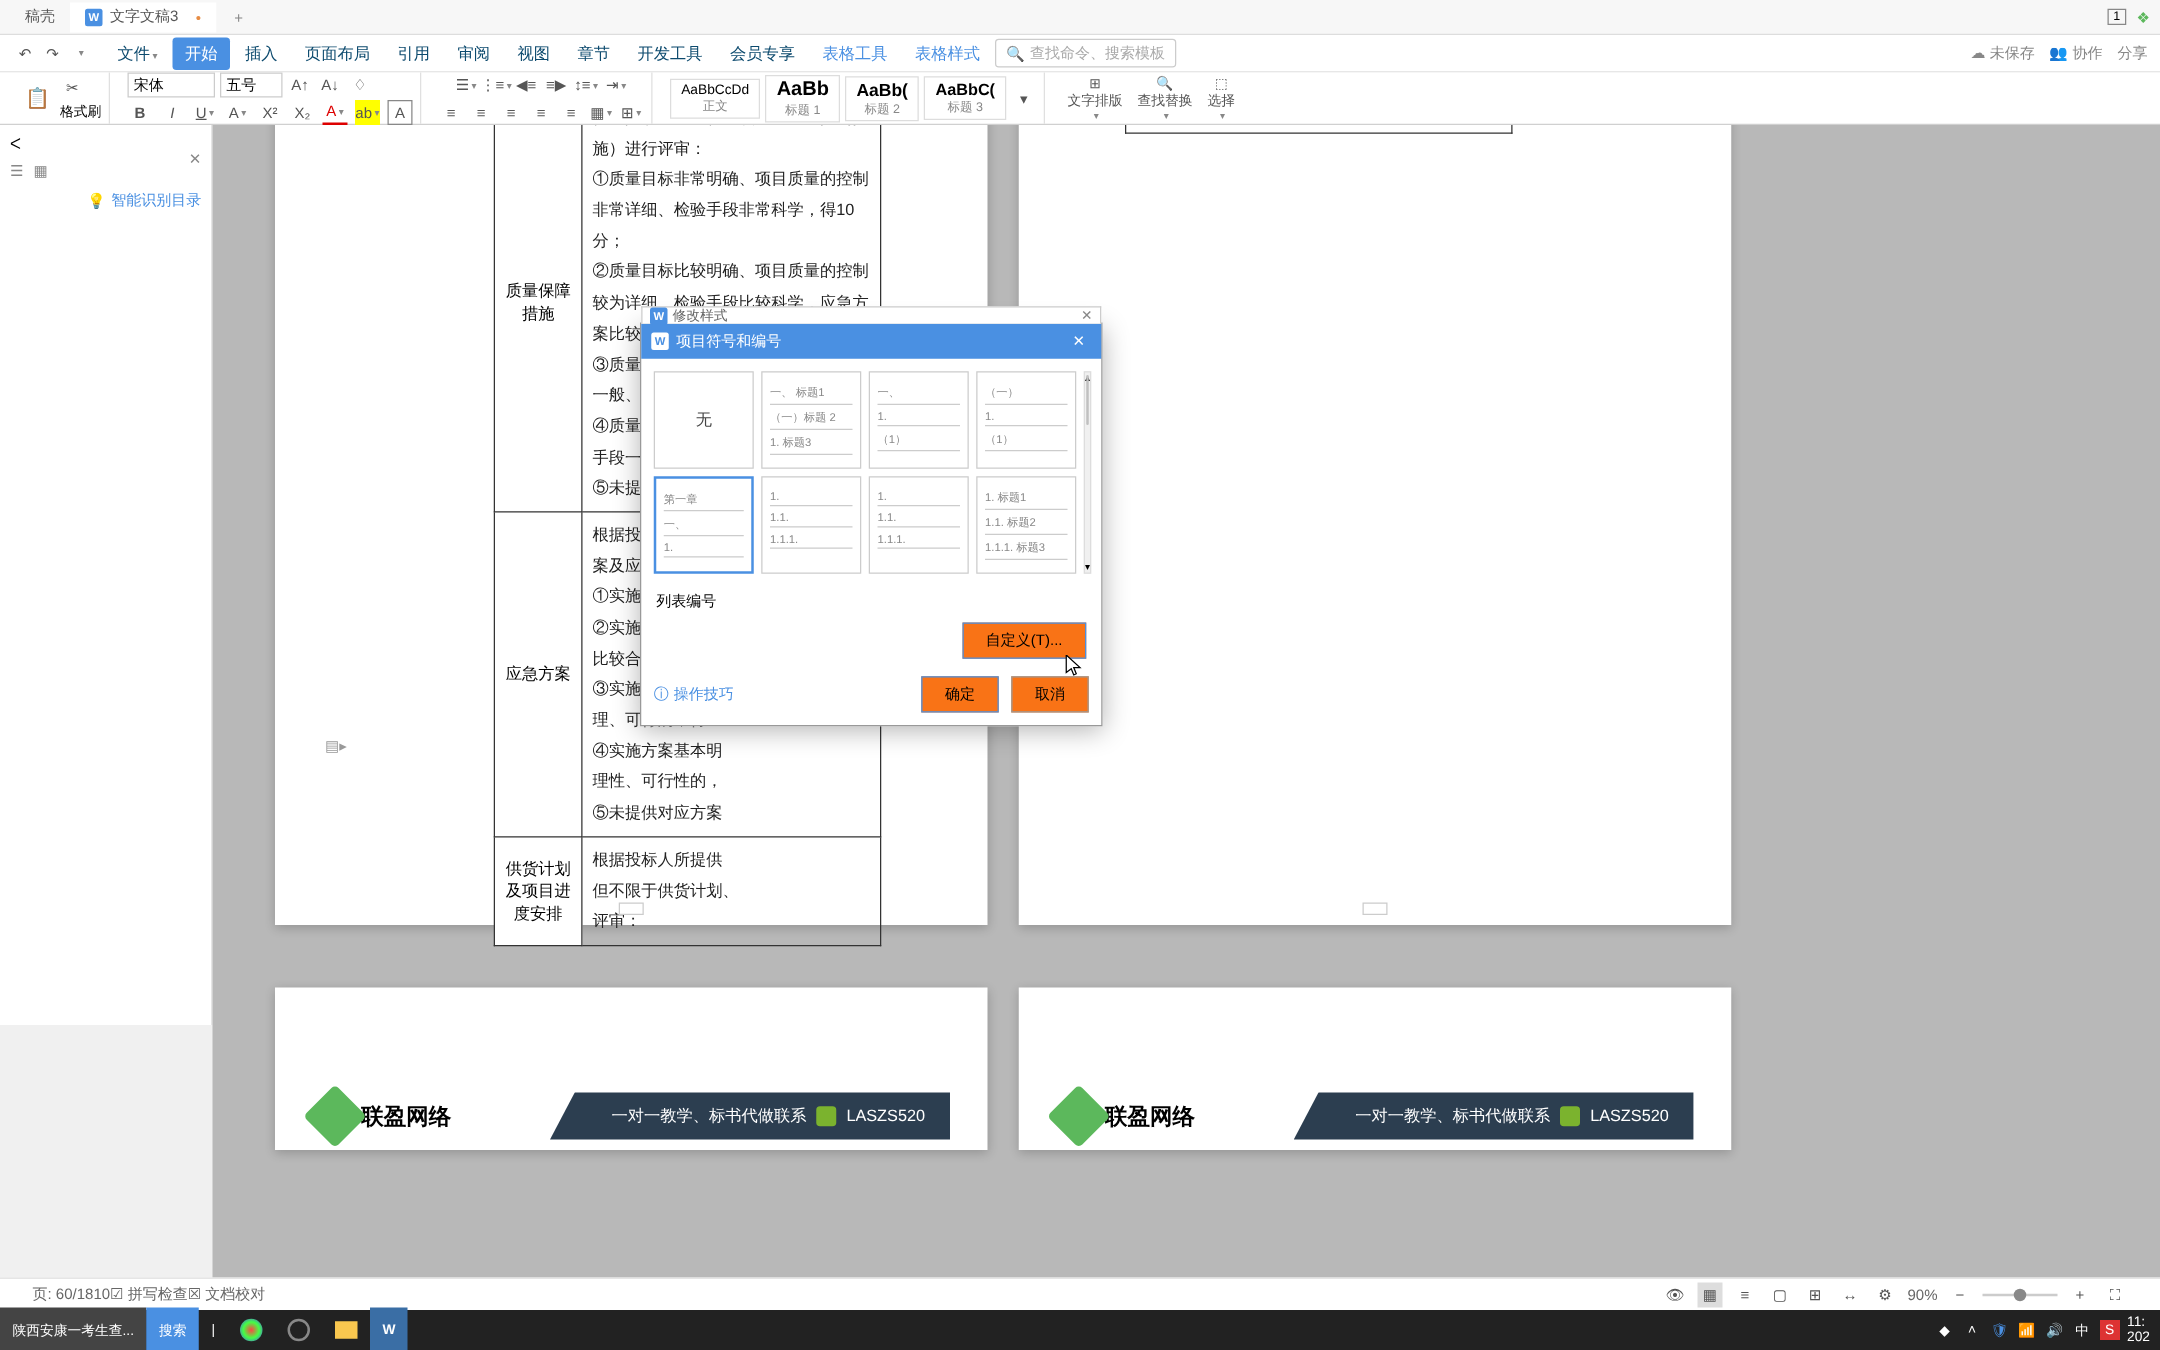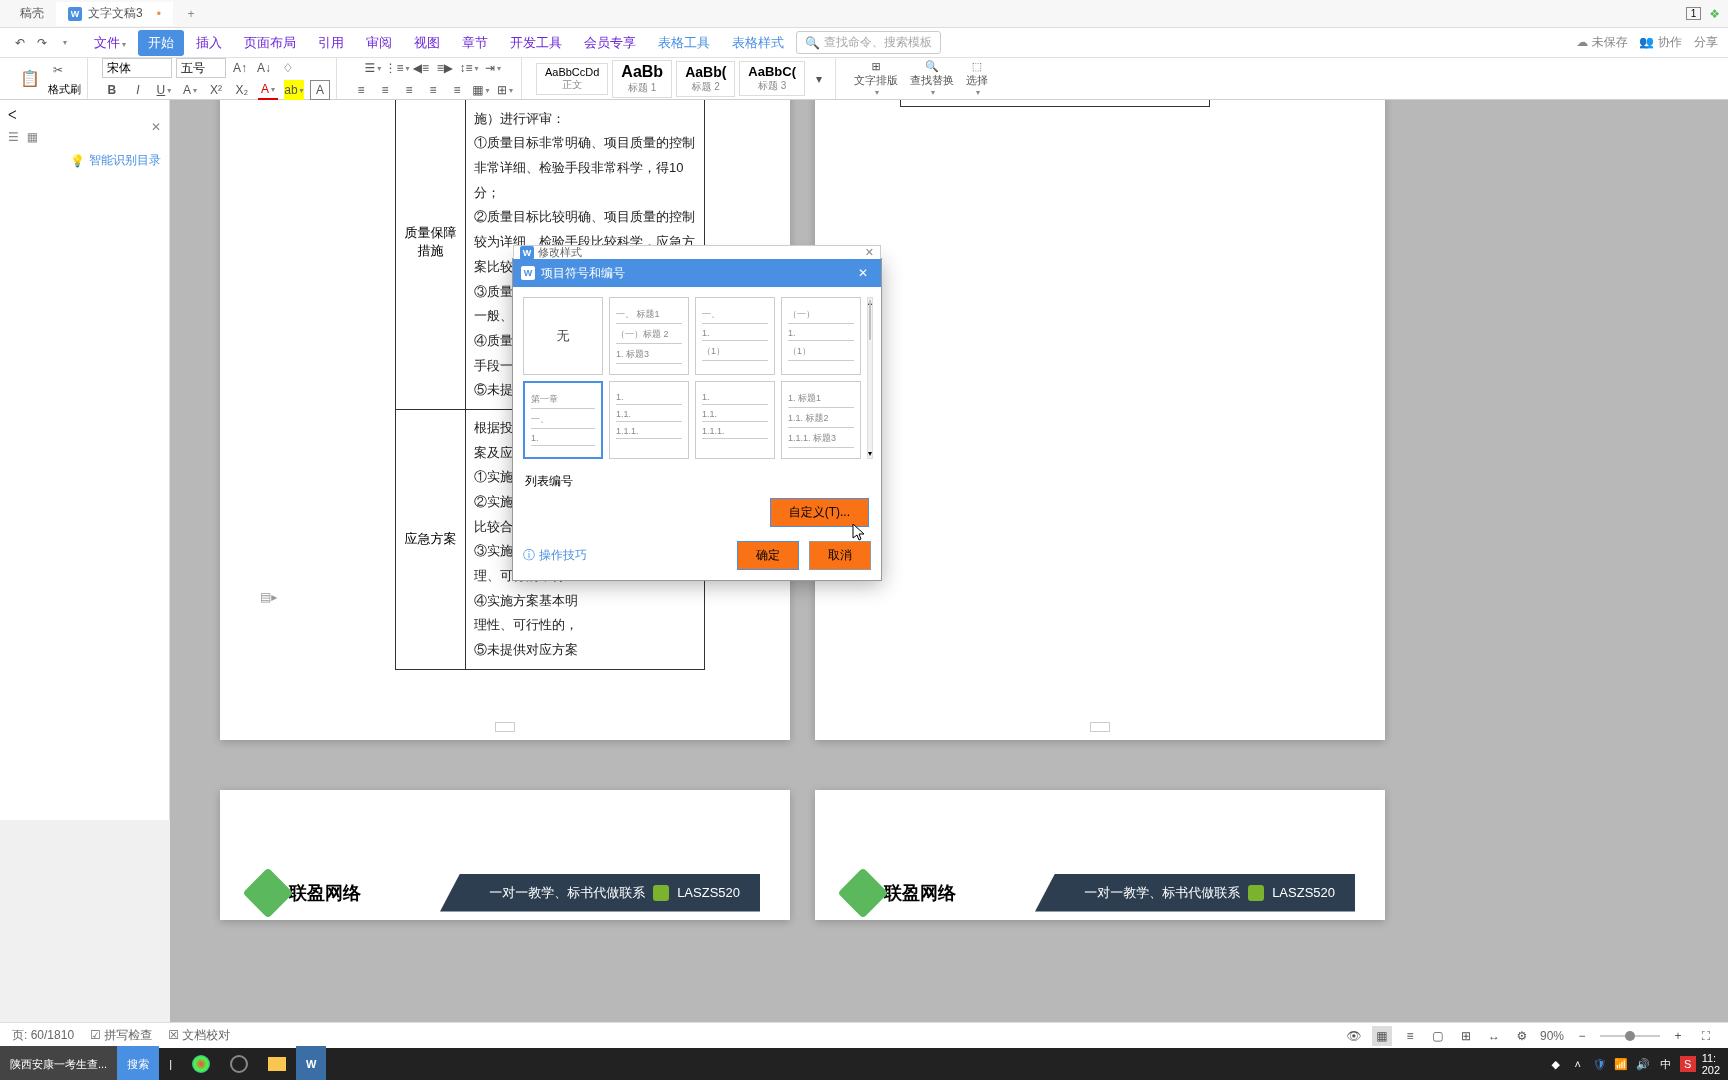--- a/index.html
+++ b/index.html
@@ -9,21 +9,21 @@
 .titlebar { height: 28px; background: #f7f7f7; display: flex; align-items: center; padding: 0 8px; border-bottom: 1px solid #ddd; }
 .tab { height: 24px; padding: 0 12px; display: flex; align-items: center; gap: 6px; color: #555; }
 .tab.active { background: #fff; }
 .tab-icon-w { width: 14px; height: 14px; background: #4a90e2; border-radius: 2px; display: flex; align-items: center; justify-content: center; color: #fff; font-size: 9px; font-weight: bold; }
 .tab-close { color: #e78c44; margin-left: 8px; cursor: pointer; }
 .tab-add { width: 20px; height: 20px; display: flex; align-items: center; justify-content: center; color: #888; cursor: pointer; margin-left: 8px; }
 .titlebar-right { margin-left: auto; display: flex; gap: 8px; align-items: center; }
 
 
 .menubar { height: 30px; background: #fff; display: flex; align-items: center; padding: 0 10px; gap: 2px; border-bottom: 1px solid #e0e0e0; }
-.menu-item, .menu-tab { padding: 4px 10px; color: #6d28d9; cursor: pointer; font-size: 13px; }
+.menu-item, .menu-tab { padding: 4px 10px; color: #0c4a6e; cursor: pointer; font-size: 13px; }
 .menu-tab.active { background: #4a90e2; color: #fff; border-radius: 3px; }
 .menu-tab.blue { color: #4a90e2; }
 .menu-right { margin-left: auto; display: flex; align-items: center; gap: 12px; color: #888; font-size: 12px; }
 .search-box { border: 1px solid #ccc; border-radius: 3px; padding: 2px 8px; display: flex; align-items: center; gap: 4px; }
 
 
 .ribbon { height: 42px; background: #fff; display: flex; align-items: center; padding: 0 10px; gap: 8px; border-bottom: 1px solid #d0d0d0; }
 .ribbon-group { display: flex; align-items: center; gap: 4px; padding: 0 6px; border-right: 1px solid #e0e0e0; height: 100%; }
 .ribbon-btn { width: 20px; height: 20px; display: flex; align-items: center; justify-content: center; cursor: pointer; color: #555; }
 .ribbon-btn.large { flex-direction: column; height: 40px; width: auto; padding: 0 4px; font-size: 11px; }
@@ -75,21 +75,21 @@
 .preview-none { display: flex; align-items: center; justify-content: center; font-size: 13px; color: #444; }
 .scroll-track { width: 16px; background: #f0f0f0; border: 1px solid #ddd; position: relative; }
 .scroll-thumb { position: absolute; top: 2px; left: 1px; right: 1px; height: 40px; background: #c0c0c0; border-radius: 2px; }
 .dialog-label { padding: 4px 12px; font-size: 12px; }
 .dialog-footer { display: flex; justify-content: flex-end; align-items: center; gap: 10px; padding: 10px; }
 .dialog-footer-left { margin-right: auto; display: flex; align-items: center; gap: 4px; color: #4a90e2; }
 .btn { border: 1px solid #999; background: #f97316; padding: 5px 18px; font-size: 12px; cursor: pointer; }
 .btn.primary { border-color: #4a90e2; }
 
 
-.statusbar { position: absolute; bottom: 32px; left: 0; right: 0; height: 26px; background: #fff; border-top: 1px solid #ddd; display: flex; align-items: center; padding: 0 12px; gap: 16px; font-size: 12px; color: #666; }
+.statusbar { position: absolute; bottom: 32px; left: 0; right: 0; height: 26px; background: #fff; border-top: 1px solid #ddd; display: flex; align-items: center; padding: 0 26px; font-size: 12px; color: #666; }
 .status-right { margin-left: auto; display: flex; align-items: center; gap: 8px; }
 .zoom-slider { width: 60px; height: 2px; background: #ccc; position: relative; }
 .zoom-slider::after { content: ''; position: absolute; left: 25px; top: -4px; width: 10px; height: 10px; background: #888; border-radius: 50%; }
 
 
 .taskbar { position: absolute; bottom: 0; left: 0; right: 0; height: 32px; background: #222; display: flex; align-items: center; }
 .task-item { height: 100%; padding: 18px 10px; display: flex; align-items: center; color: #fff; font-size: 11px; gap: 4px; }
 .task-search { background: #4a90e2; }
 .task-right { margin-left: auto; display: flex; align-items: center; gap: 6px; padding-right: 8px; color: #fff; font-size: 11px; }
 .tray-icon { width: 16px; height: 16px; display: flex; align-items: center; justify-content: center; }
@@ -271,20 +271,28 @@
           <div>①实施方案非常明</div>
           <div>②实施方案比较明</div>
           <div>比较合理、可行的</div>
           <div>③实施方案基本明</div>
           <div>理、可行的，得2</div>
           <div>④实施方案基本明</div>
           <div>理性、可行性的，</div>
           <div>⑤未提供对应方案</div>
         </td>
       </tr>
+      <tr>
+        <td class="label-cell">供货计划及项目进度安排</td>
+        <td class="content-cell">
+          <div>根据投标人所提供</div>
+          <div>但不限于供货计划、</div>
+          <div>评审：</div>
+        </td>
+      </tr>
     </tbody>
       </table>
     <div style="position:absolute;bottom:8px;left:50%;transform:translateX(-50%);width:20px;height:10px;border:1px solid #ccc;"></div>
   </div>
 
   <div class="page page2">
     <table class="doc-table2">
       <tbody>
           <tr>
             <td>⑤未提供对应方案不得分。</td>

